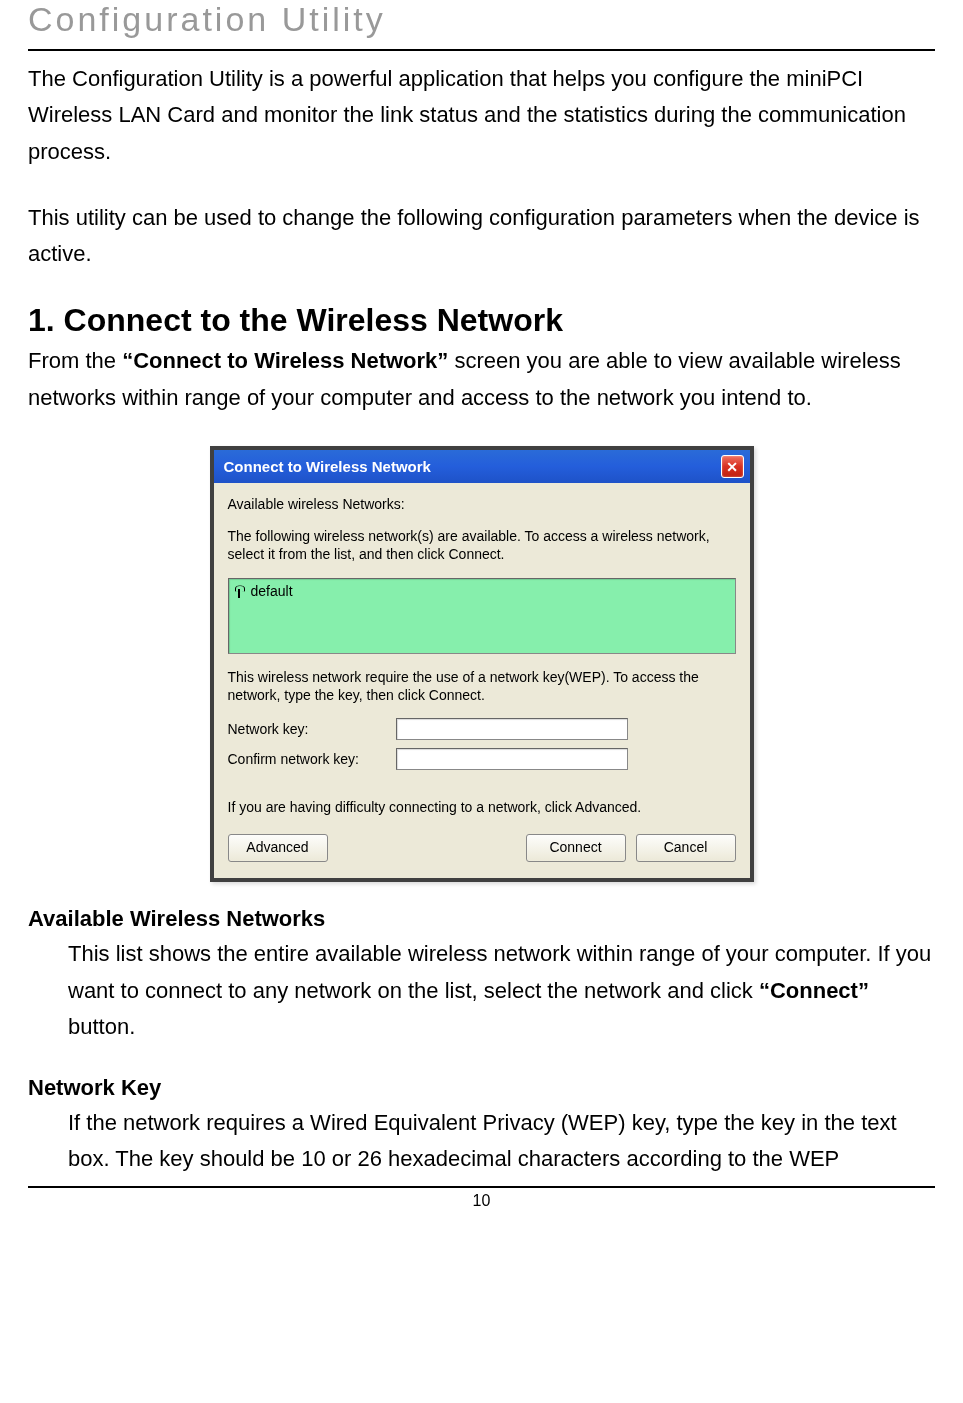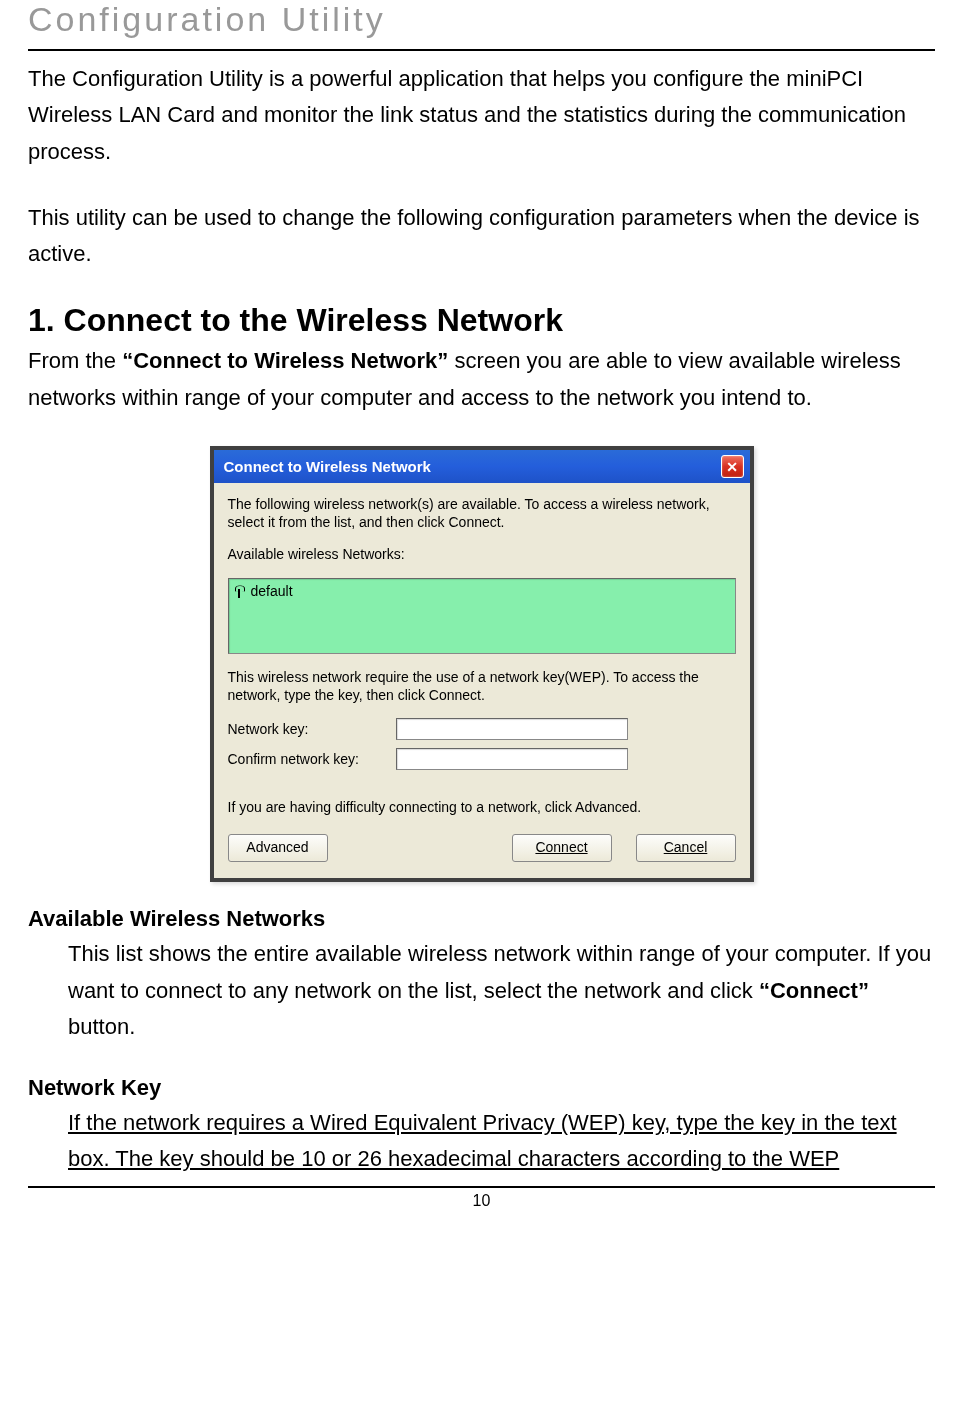--- a/index.html
+++ b/index.html
@@ -152,22 +152,21 @@
     box-shadow: inset 1px 1px 1px rgba(0,0,0,0.15);
     max-width: 230px;
   }
   .button-row {
     display: flex;
     justify-content: space-between;
     margin-top: 18px;
   }
   .button-row-right {
     display: flex;
-    gap: 24px;
-    text-decoration: underline;
+    gap: 10px;
   }
   .winbtn {
     min-width: 98px;
     height: 26px;
     background: linear-gradient(to bottom, #fdfdfb 0%, #ece9d8 100%);
     border: 1px solid #888;
     border-radius: 3px;
     text-align: center;
     line-height: 24px;
     font-family: Tahoma, sans-serif;
@@ -202,22 +201,22 @@
 
   <div class="dialog-wrapper">
     <div class="dialog">
       <div class="titlebar">
         <span>Connect to Wireless Network</span>
         <div class="closebtn">
           <span>✕</span>
         </div>
       </div>
       <div class="dlg-body">
+        <div class="dlg-text">Available wireless Networks:</div>
         <div class="dlg-text">The following wireless network(s) are available. To access a wireless network, select it from the list, and then click Connect.</div>
-        <div class="dlg-text">Available wireless Networks:</div>
         <div class="listbox">
           <div class="list-item">
             <span class="antenna-icon"></span>
             <span>default</span>
           </div>
         </div>
         <div class="dlg-text">This wireless network require the use of a network key(WEP). To access the network, type the key, then click Connect.</div>
         <div class="form-row">
           <div class="form-label">Network key:</div>
           <div class="textinput"></div>
@@ -237,17 +236,17 @@
       </div>
     </div>
   </div>
 
   <div class="sub-title">Available Wireless Networks</div>
   <div class="para indent">
     <span>This list shows the entire available wireless network within range of your computer. If you want to connect to any network on the list, select the network and click </span><span class="bold">“Connect”</span><span> button.</span>
   </div>
 
   <div class="sub-title">Network Key</div>
-  <div class="para indent" style="margin-bottom:6px;text-decoration:underline;">If the network requires a Wired Equivalent Privacy (WEP) key, type the key in the text box. The key should be 10 or 26 hexadecimal characters according to the WEP</div>
+  <div class="para indent" style="margin-bottom:6px;">If the network requires a Wired Equivalent Privacy (WEP) key, type the key in the text box. The key should be 10 or 26 hexadecimal characters according to the WEP</div>
 
   <div class="footer-rule"></div>
   <div class="page-num">10</div>
 </div>
 
 </body></html>

